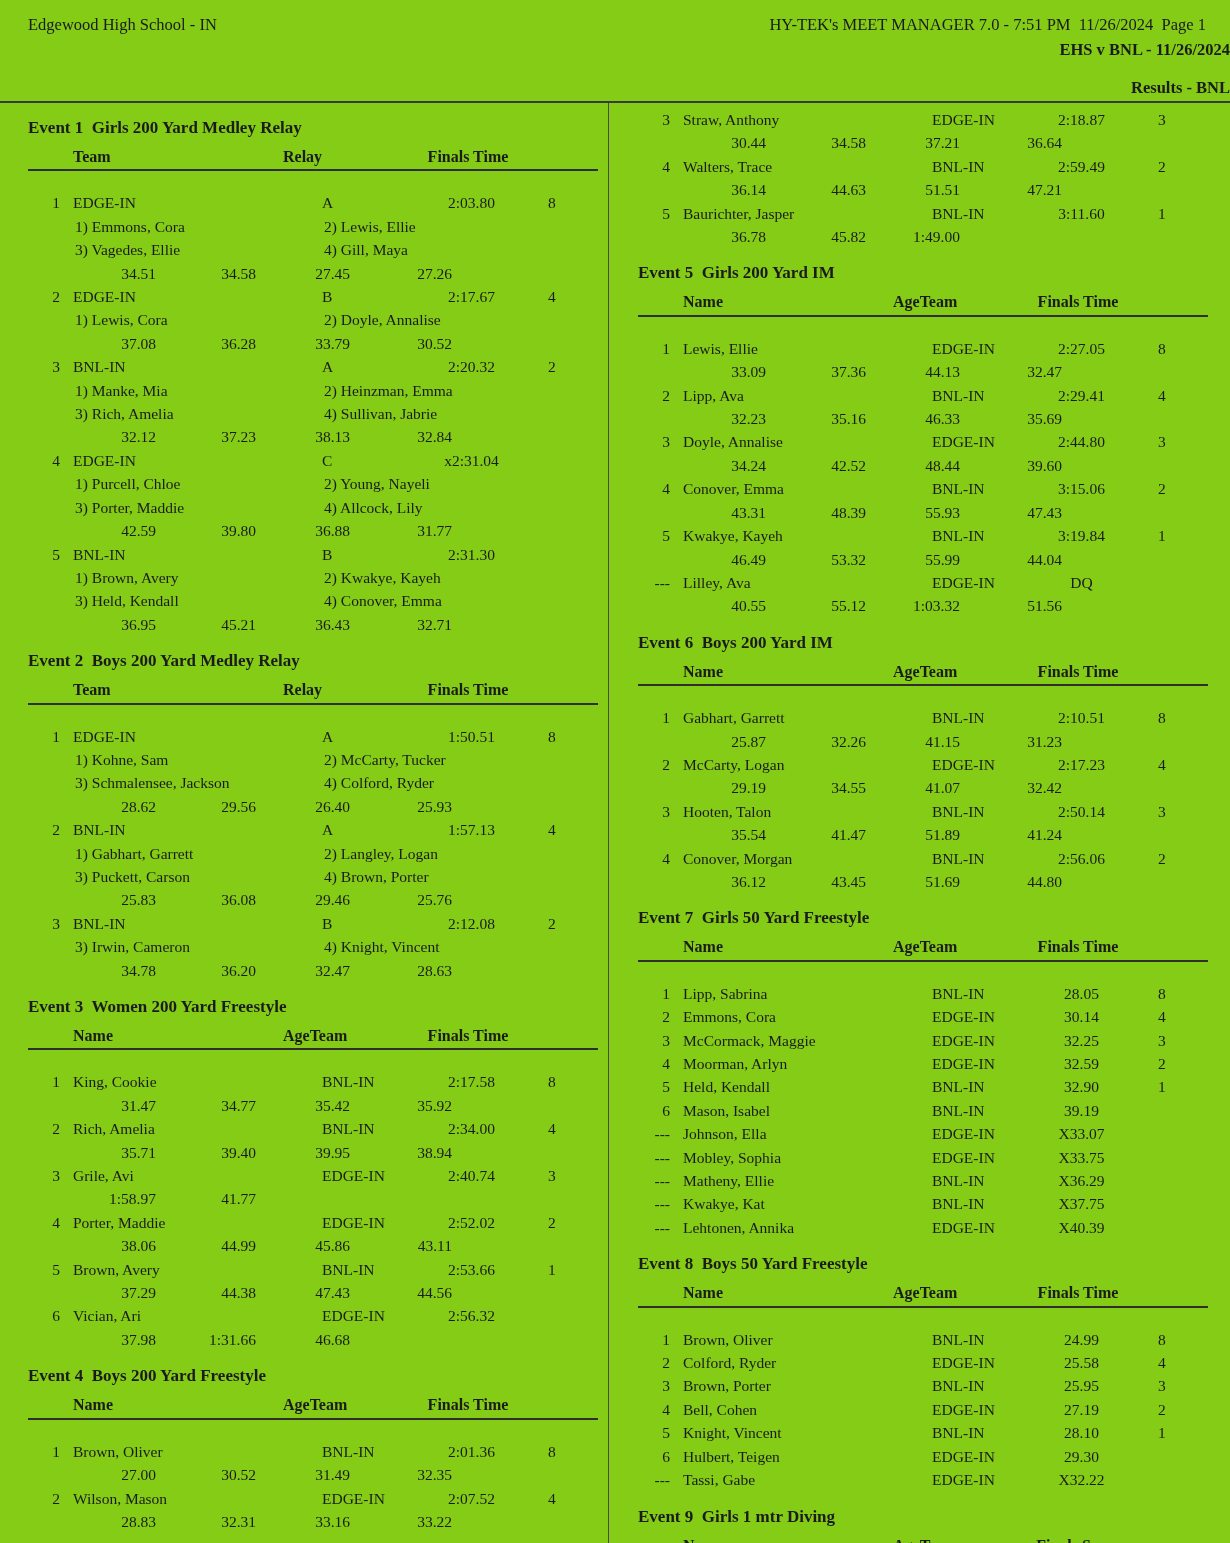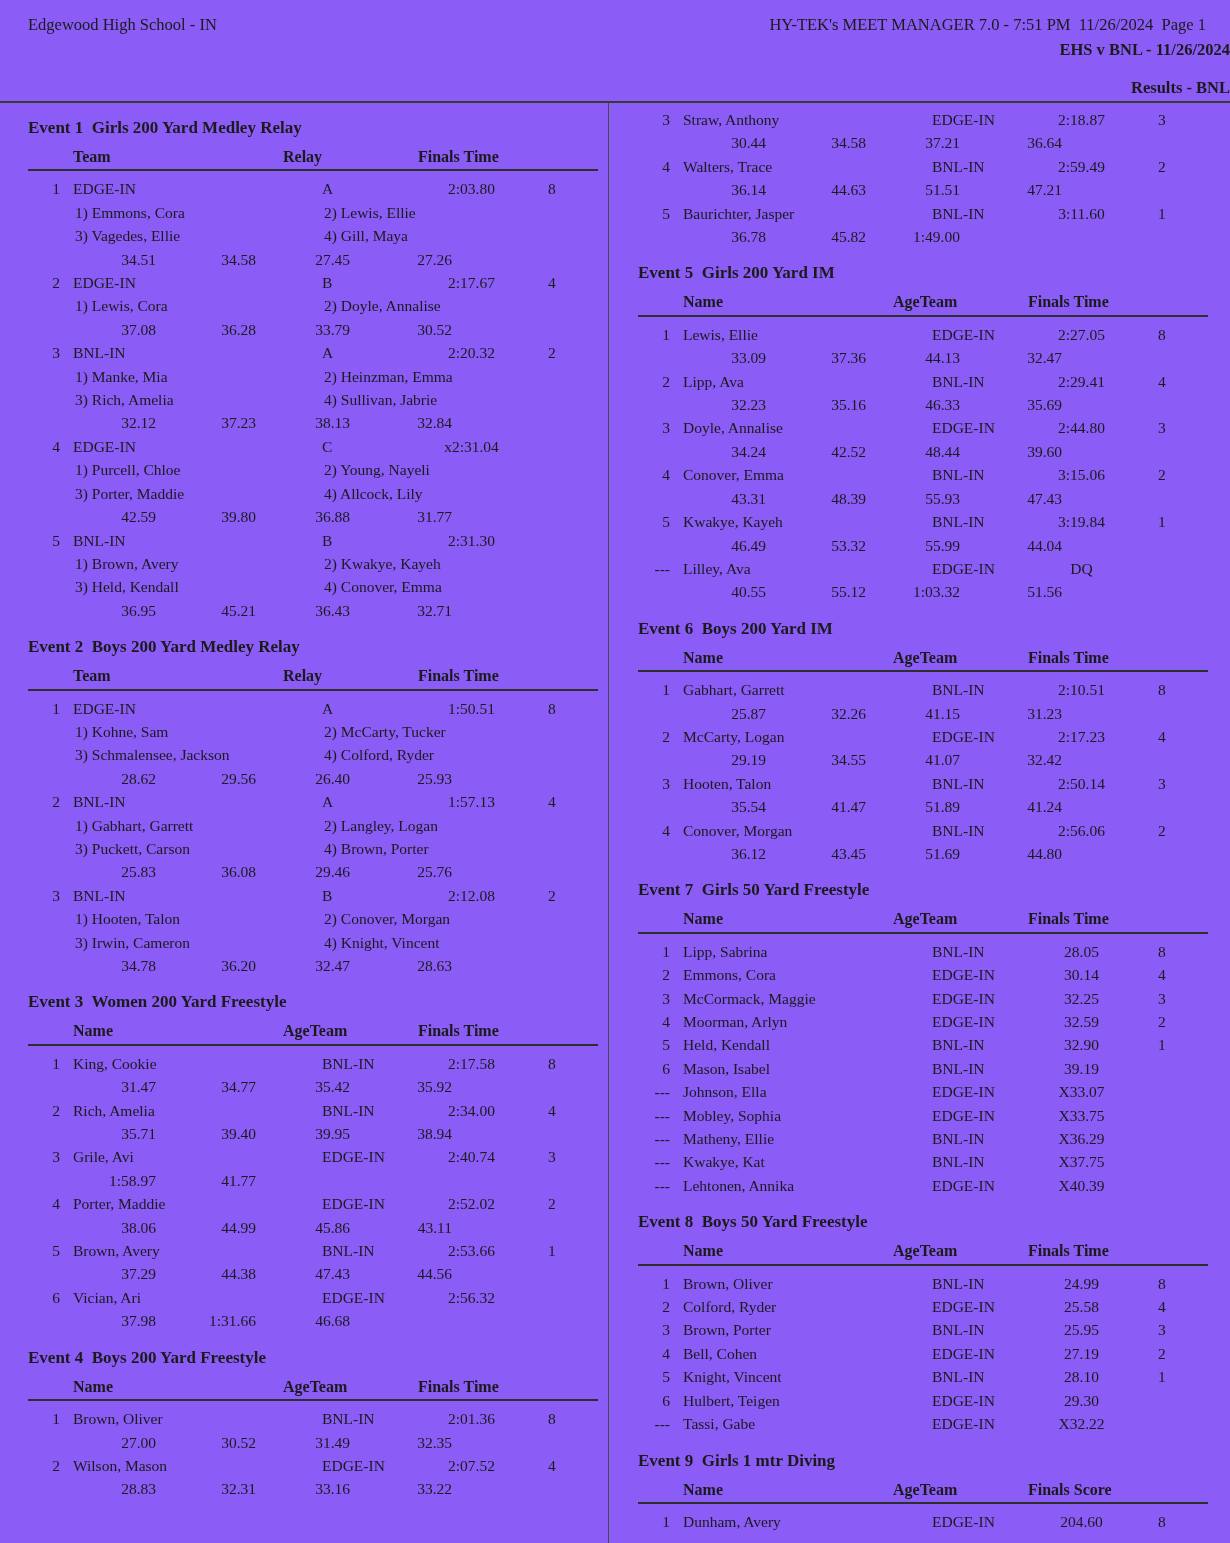--- a/index.html
+++ b/index.html
@@ -1,17 +1,17 @@
 <!DOCTYPE html>
 <html><head>
 <meta charset="utf-8">
 <style>
   html,body{margin:0;padding:0;background:#ffffff;}
   .page{
-    width:1230px;height:1543px;overflow:hidden;background:#8b5cf6;
+    width:1230px;height:1543px;overflow:hidden;background:#84cc16;
     font-family:"Liberation Serif","DejaVu Serif",serif;
     color:#1b1b1b;font-size:15.5px;position:relative;
   }
   .page-header{
     display:flex;justify-content:space-between;align-items:flex-start;
     padding:15px 24px 0 28px;font-size:16.5px;white-space:pre;
   }
   .center-line{text-align:right;font-weight:bold;font-size:16.5px;white-space:pre;}
   .meet-title{margin-top:5px;}
   .results-label{margin-top:18px;}
@@ -21,23 +21,23 @@
   .col-right{margin-left:29px;}
   .divider{width:1px;background:#4a4a4a;margin-left:10px;}
   .event{line-height:23.4px;}
   .event-title{
     font-weight:bold;font-size:17px;line-height:21px;
     margin:14px 0 7px 0;white-space:pre-wrap;
   }
   .tbl-header{
     display:grid;grid-template-columns:45px 210px 135px 100px 1fr;
     font-weight:bold;font-size:16px;
-    border-bottom:2px solid #2e2e2e;padding-bottom:1px;margin-bottom:6px;
+    border-bottom:2px solid #2e2e2e;padding-bottom:1px;margin-bottom:20px;
   }
-  .tbl-header .h-time{text-align:left;}
+  .tbl-header .h-time{text-align:center;}
   .row-main{display:grid;grid-template-columns:32px 262px 103px 93px 1fr;}
   .row-main .place{text-align:right;}
   .row-main .name{padding-left:13px;}
   .row-main .time{text-align:center;}
   .row-main .pts{padding-left:30px;}
   .row-swimmers{display:grid;grid-template-columns:249px 1fr;padding-left:47px;}
   .row-splits{display:grid;grid-template-columns:128px 100px 94px 102px;}
   .row-splits .split{text-align:right;}
   .first-block{padding-top:5px;}
 </style>
@@ -217,24 +217,20 @@
             <span class="split">25.76</span>
           </div>
           <div class="row-main">
             <span class="place">3</span>
             <span class="name">BNL-IN</span>
             <span class="team">B</span>
             <span class="time">2:12.08</span>
             <span class="pts">2</span>
           </div>
           <div class="row-swimmers">
-            <span class="sw">1) Hooten, Talon</span>
-            <span class="sw">2) Conover, Morgan</span>
-          </div>
-          <div class="row-swimmers">
             <span class="sw">3) Irwin, Cameron</span>
             <span class="sw">4) Knight, Vincent</span>
           </div>
           <div class="row-splits">
             <span class="split">34.78</span>
             <span class="split">36.20</span>
             <span class="split">32.47</span>
             <span class="split">28.63</span>
           </div>
         </div>

